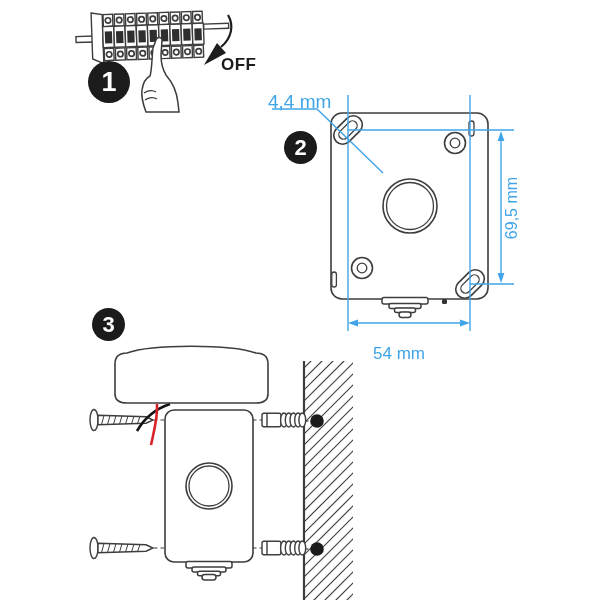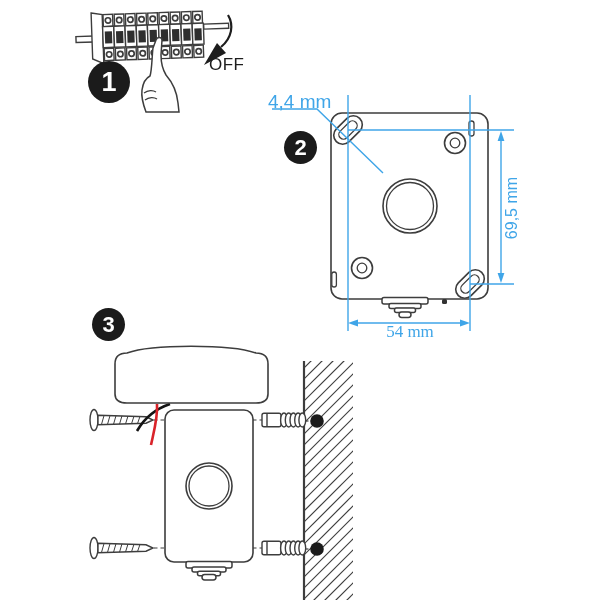--- a/index.html
+++ b/index.html
@@ -7,24 +7,24 @@
           font-family:"Liberation Sans",sans-serif;}
   .canvas svg{position:absolute;left:0;top:0;}
   .badge{position:absolute;background:#1b1b1b;color:#fff;border-radius:50%;
          display:flex;align-items:center;justify-content:center;font-weight:bold;
          font-family:"Liberation Sans",sans-serif;}
   .badge.b1{left:88px;top:61px;width:42px;height:42px;font-size:27px;}
   .badge.b2{left:284px;top:131px;width:33px;height:33px;font-size:22px;}
   .badge.b3{left:92px;top:308px;width:33px;height:33px;font-size:22px;}
   .dim{position:absolute;color:#3fa5e8;font-size:19px;white-space:nowrap;}
   .d44{left:268px;top:91px;}
-  .d54{left:373px;top:322px;width:74px;text-align:center;font-size:17px;font-family:Liberation Serif, serif;}
+  .d54{left:373px;top:344px;width:74px;font-size:17px;}
   .d695{left:467px;top:199px;width:90px;height:18px;text-align:center;
         transform:rotate(-90deg);font-size:16px;}
-  .off{position:absolute;left:209px;top:55px;color:#1d1d1d;font-weight:normal;
+  .off{position:absolute;left:221px;top:55px;color:#1d1d1d;font-weight:bold;
        font-size:17px;letter-spacing:.5px;}
 </style>
 </head>
 <body>
 
 <div class="canvas">
 
 <svg width="600" height="600" viewBox="0 0 600 600">
 
   <g stroke="#3d3d3d" fill="none" stroke-width="1.4" transform="rotate(-2 150 38)">

